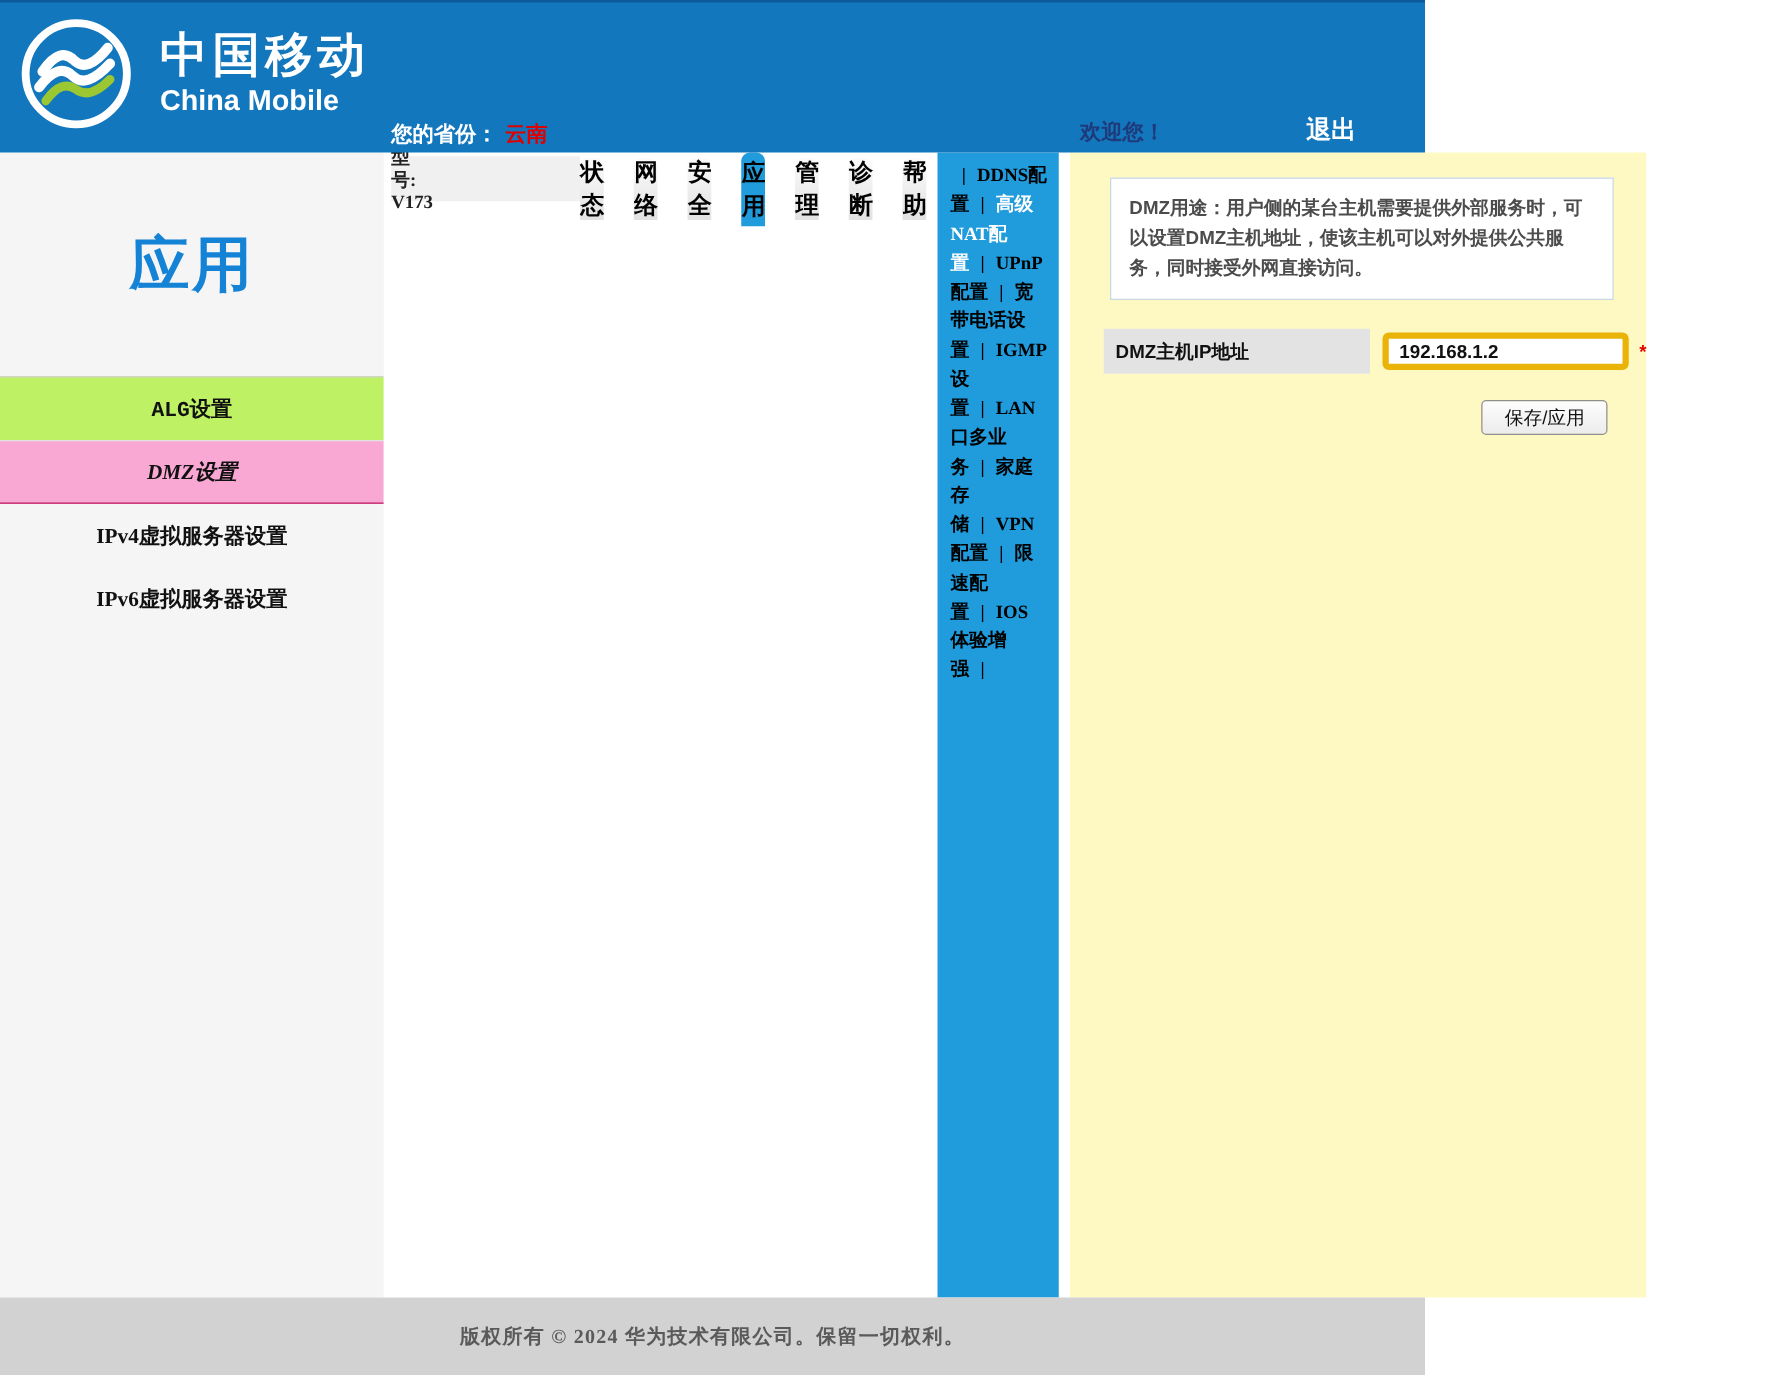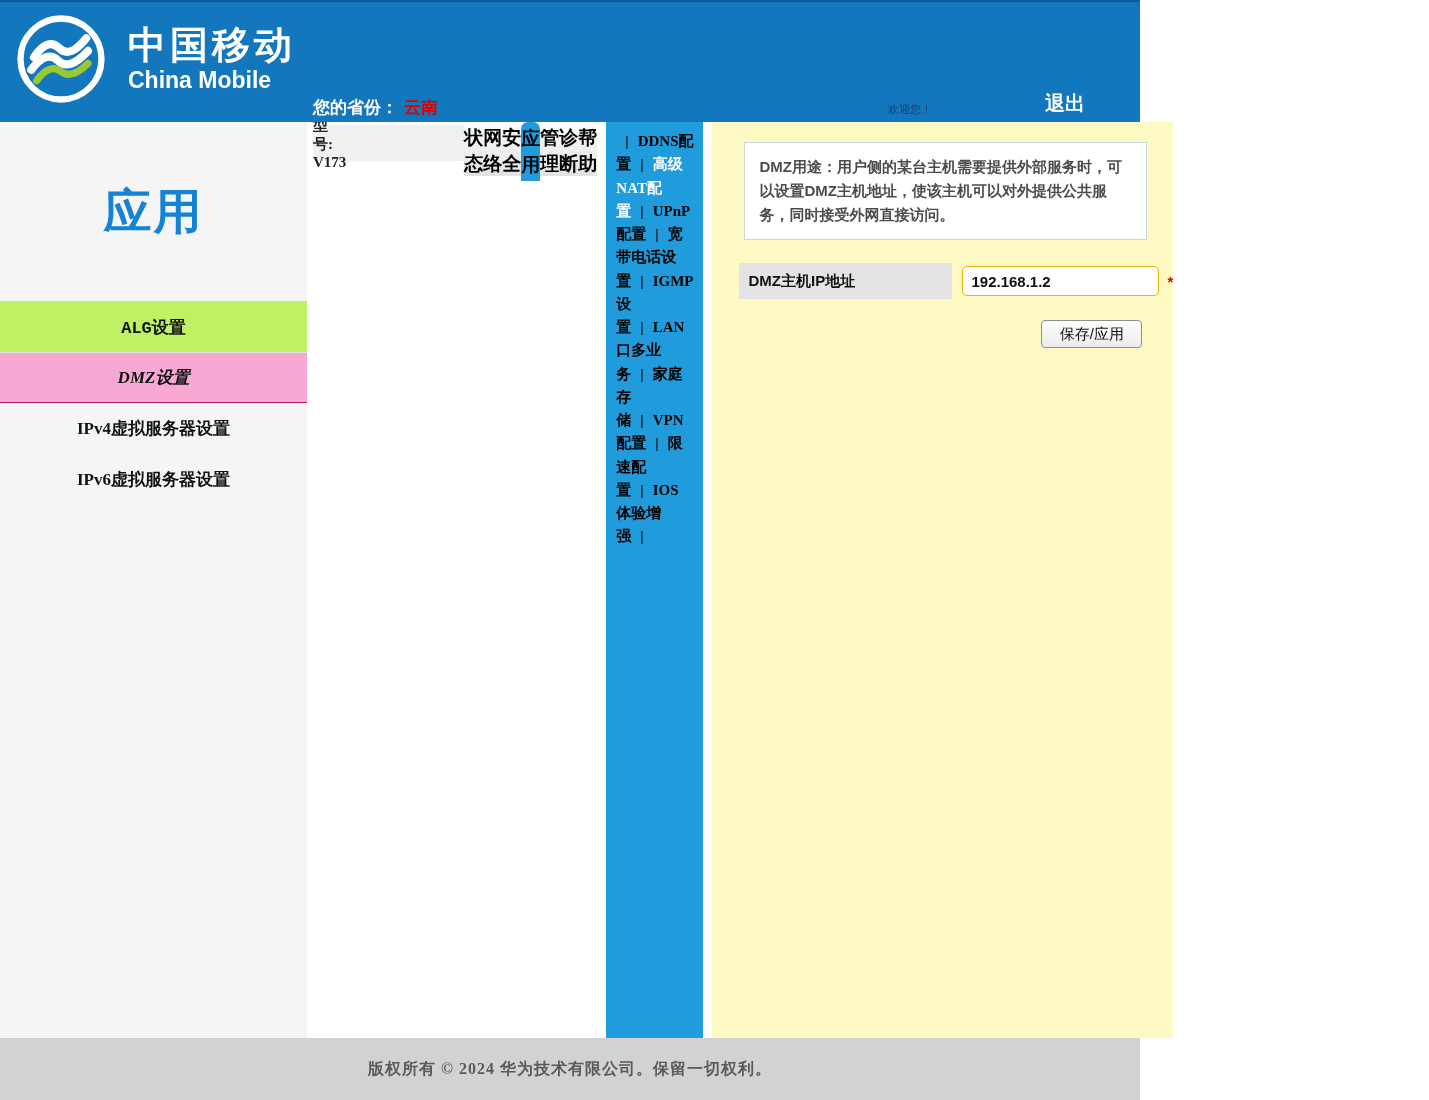--- a/index.html
+++ b/index.html
@@ -22,21 +22,21 @@
     border-top:2px solid #0a5a9a;
     position:relative;flex:0 0 auto;
   }
   .logo-wrap{position:absolute;left:16px;top:12px;display:flex;align-items:center;}
   .logo-icon{width:90px;height:90px;}
   .logo-text{margin-left:22px;color:#fff;}
   .logo-cn{font-size:38px;font-weight:bold;letter-spacing:4px;line-height:1.1;font-family:"Liberation Sans","DejaVu Sans",sans-serif;}
   .logo-en{font-size:23px;font-weight:bold;line-height:1.15;font-family:"Liberation Sans","DejaVu Sans",sans-serif;}
   .province{position:absolute;left:313px;bottom:3px;font-size:17px;font-weight:bold;color:#fff;}
   .province a{color:var(--link-red);text-decoration:none;margin-left:6px;cursor:pointer;}
-  .welcome{position:absolute;right:208px;bottom:5px;font-size:11px;font-weight:normal;color:var(--welcome-blue);}
+  .welcome{position:absolute;right:208px;bottom:5px;font-size:17px;font-weight:bold;color:var(--welcome-blue);}
   .logout{position:absolute;right:55px;bottom:5px;font-size:20px;font-weight:bold;color:#fff;cursor:pointer;text-decoration:none;}
 
   
   .body-row{flex:1 1 auto;display:flex;min-height:0;}
   .sidebar{width:307px;flex:0 0 auto;background:#f5f5f5;}
   .side-gap{width:6px;flex:0 0 auto;background:#fff;}
   .main-col{flex:1 1 auto;display:flex;flex-direction:row;background:#fff;min-width:0;}
 
   
   .sidebar-title-block{height:179px;display:flex;align-items:center;justify-content:center;background:#f5f5f5;}
@@ -46,42 +46,42 @@
   .side-item.row-0{background:#bef264;border-top:1px solid #cfcfcf;font-family:Liberation Mono, monospace;}
   .side-item.row-1{background:#f9a8d4;border-top:1px solid #e2e2e2;border-bottom:1px solid #be185d;font-style:italic;}
 
   
   .model-bar{margin-top:3px;height:36px;background:#f0f0f0;
     display:flex;align-items:center;justify-content:flex-end;padding-right:118px;
     font-size:15px;font-weight:bold;color:#222;}
   .tabs-spacer{height:11px;background:#fff;}
 
   
-  .tabs{height:59px;display:flex;gap:0;padding-right:9px;background:#fff;}
+  .tabs{height:59px;display:flex;gap:24px;padding-right:9px;background:#fff;}
   .tab{flex:1 1 0;margin-top:4px;height:50px;border-radius:7px 7px 0 0;
     background:linear-gradient(#fbfbfb,#e2e2e2);
     display:flex;align-items:center;justify-content:center;
     font-size:19px;font-weight:bold;color:#000;cursor:pointer;}
   .tab.active{margin-top:0;height:59px;background:var(--accent-blue);}
 
   
   .subnav{background:var(--accent-blue);min-height:68px;padding:8px 10px 6px 10px;
     font-size:15px;font-weight:bold;color:#000;line-height:1.55;margin-right:9px;}
   .subnav .sep{margin:0 9px;}
   .subnav .sub-item{cursor:pointer;}
   .subnav .sub-item.active{color:#fff;}
 
   
   .content{flex:1 1 auto;background:#fef9c3;font-family:"Liberation Sans","DejaVu Sans",sans-serif;}
   .desc-box{margin:20px 26px 0 32px;border:1px solid #c9d7e0;background:#fff;
     padding:12px 14px;font-size:15px;font-weight:bold;color:#4c4c4c;line-height:1.6;}
   .form-row{margin:23px 0 0 27px;display:flex;align-items:center;}
   .form-label{width:213px;height:36px;background:#e3e3e3;display:flex;align-items:center;
     padding-left:9px;font-size:15px;font-weight:bold;color:#111;}
-  .form-input{margin-left:10px;width:197px;height:30px;border:1px solid #eab308;border-radius:5px;
+  .form-input{margin-left:10px;width:197px;height:30px;border:5px solid #eab308;border-radius:5px;
     padding:0 8px;font-size:15px;font-weight:bold;color:#111;
     font-family:"Liberation Sans","DejaVu Sans",sans-serif;outline:none;background:#fff;}
   .required-star{color:var(--link-red);font-weight:bold;font-size:15px;margin-left:8px;}
   .button-row{margin-top:21px;display:flex;justify-content:flex-end;padding-right:31px;}
   .save-btn{min-width:101px;height:28px;border:1px solid #8f8f8f;border-radius:4px;
     background:linear-gradient(#fdfdfd,#ececec);font-size:15px;color:#111;
     font-family:Liberation Sans, sans-serif;cursor:pointer;padding:0 10px;}
 
   
   .footer{height:62px;flex:0 0 auto;background:var(--footer-bg);

